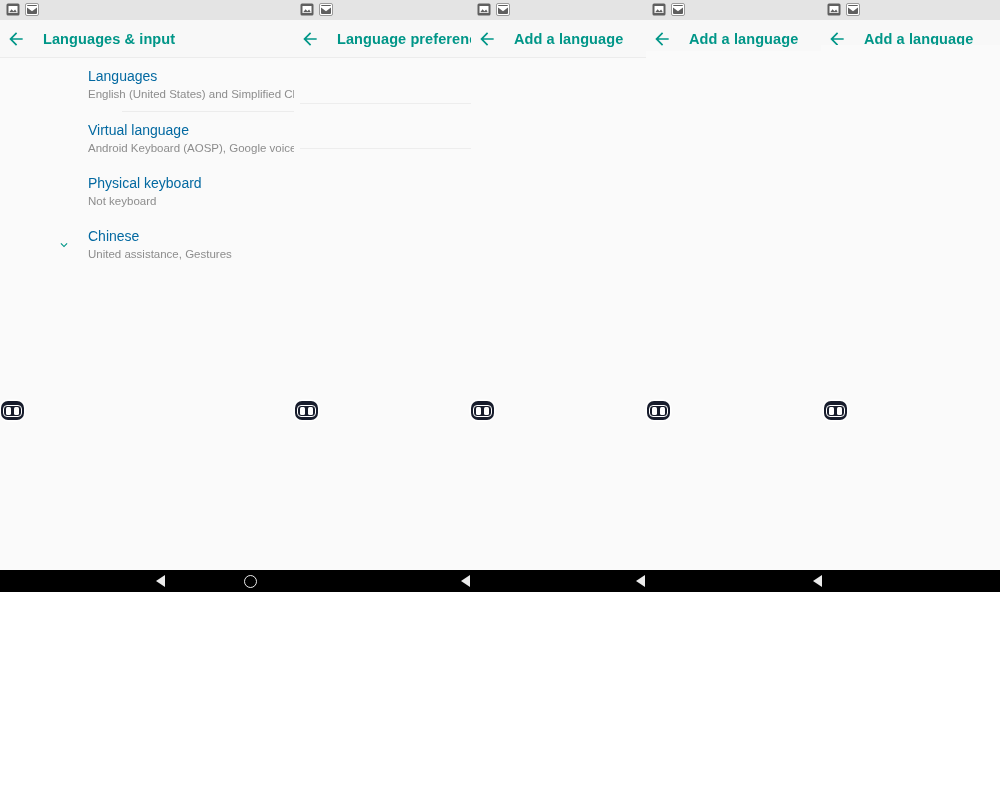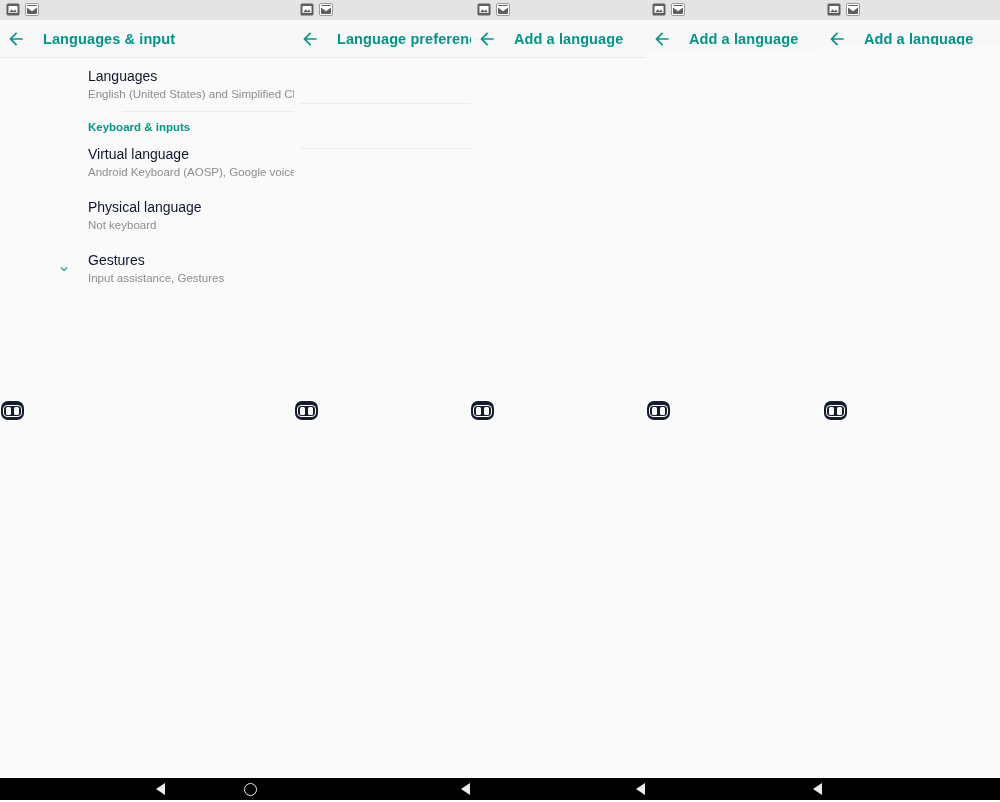--- a/index.html
+++ b/index.html
@@ -2,21 +2,21 @@
 <html><head>
 <meta charset="utf-8">
 <style>
   html,body{margin:0;padding:0;}
   body{
     width:1000px;height:802px;overflow:hidden;
     background:#ffffff;
     font-family:"Liberation Sans","DejaVu Sans",sans-serif;
     -webkit-font-smoothing:antialiased;
   }
-  .screen{position:relative;width:1000px;height:800px;background:#fafafa;overflow:hidden;}
+  .screen{position:relative;width:1000px;height:592px;background:#fafafa;overflow:hidden;}
 
   
   .panel{position:absolute;top:0;height:780px;background:#fafafa;overflow:hidden;}
   .panel.p1{left:0;width:294px;}
   .panel.p2{left:294px;width:177px;}
   .panel.p3{left:471px;width:175px;}
   .panel.p4{left:646px;width:175px;}
   .panel.p5{left:821px;width:179px;}
 
   .panel-inner{position:absolute;top:0;left:0;height:780px;}
@@ -42,21 +42,21 @@
   
   .content{position:absolute;top:58px;left:0;width:470px;}
 
   .row{position:relative;box-sizing:border-box;display:flex;align-items:center;
        background:#fafafa;}
   .row .divider{position:absolute;left:182px;right:6px;top:0;height:1px;background:#ededed;}
 
   
   .set-row{padding:9px 0 9px 0;min-height:36px;}
   .set-row .txtwrap{margin-left:264px;}
-  .set-title{font-size:14px;color:#0f172a;line-height:18px;white-space:nowrap;}
+  .set-title{font-size:14px;color:#0369a1;line-height:18px;white-space:nowrap;}
   .set-sub{font-size:11.5px;color:#8d8d8d;line-height:16px;margin-top:1px;white-space:nowrap;}
   .sec-head{margin-left:264px;color:#009688;font-size:11.5px;font-weight:bold;
             padding:9px 0 3px 0;}
   .hr{margin-left:298px;margin-right:0;height:1px;background:#ececec;}
   .chev{position:absolute;left:233px;top:50%;transform:translateY(-50%);
         width:14px;height:14px;}
 
   
   .lang-row{height:45px;}
 
@@ -114,43 +114,42 @@
 
         <div class="row set-row">
           <div class="txtwrap">
             <div class="set-title">Languages</div>
             <div class="set-sub">English (United States) and Simplified Chinese</div>
           </div>
         </div>
 
         <div class="hr"></div>
 
-        <div class="sec-head">Keyboard &amp; inputs</div>
 
         <div class="row set-row">
           <div class="txtwrap">
             <div class="set-title">Virtual language</div>
             <div class="set-sub">Android Keyboard (AOSP), Google voice typing</div>
           </div>
         </div>
 
         <div class="row set-row">
           <div class="txtwrap">
-            <div class="set-title">Physical language</div>
+            <div class="set-title">Physical keyboard</div>
             <div class="set-sub">Not keyboard</div>
           </div>
         </div>
 
         <div class="row set-row">
           <svg class="chev" viewBox="0 0 24 24">
             <path d="M7.4 8.6 12 13.2l4.6-4.6L18 10l-6 6-6-6z" fill="#009688"></path>
           </svg>
           <div class="txtwrap">
-            <div class="set-title">Gestures</div>
-            <div class="set-sub">Input assistance, Gestures</div>
+            <div class="set-title">Chinese</div>
+            <div class="set-sub">United assistance, Gestures</div>
           </div>
         </div>
 
       </div>
     </div>
   </div>
 
   <div class="panel p2">
     <div class="panel-inner">
       <div class="statusbar">

